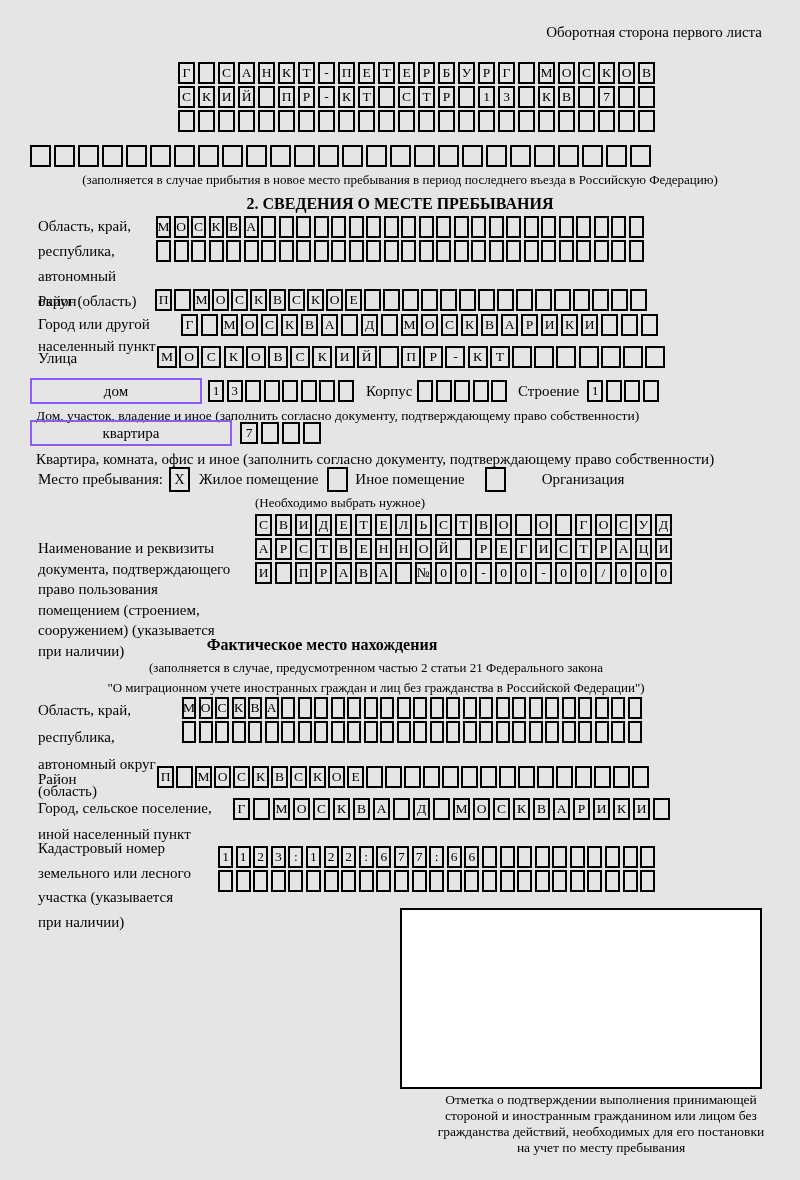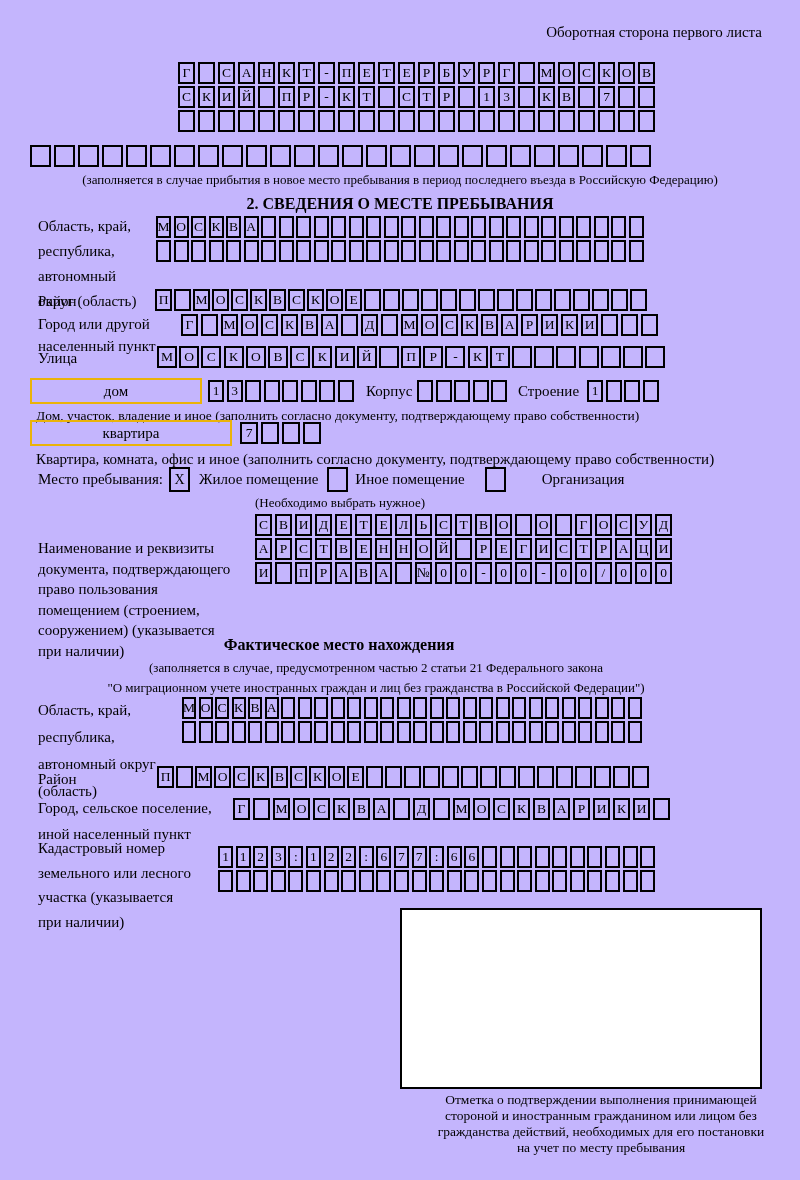--- a/index.html
+++ b/index.html
@@ -1,28 +1,28 @@
 <!DOCTYPE html>
 <html><head>
 <meta charset="utf-8">
 <style>
   *{box-sizing:border-box;margin:0;padding:0}
   html,body{background:#fff}
   body{width:800px;height:1180px;font-family:"Liberation Serif","DejaVu Serif",serif;color:#000}
-  .page{position:relative;width:800px;height:1180px;overflow:hidden;background:#c4b5fd}
+  .page{position:relative;width:800px;height:1180px;overflow:hidden;background:#e5e5e5}
   .abs{position:absolute}
   .cellcol{display:flex;flex-direction:column;gap:var(--rg,2px)}
   .cells{display:flex}
   .cell{flex:none;width:var(--cw,17px);height:22px;border:2px solid #000;margin-right:var(--gp,3px);
         display:flex;align-items:center;justify-content:center;font-size:13.5px;line-height:1}
   .flabel{font-size:15px;line-height:20px;white-space:pre-line}
   .note{font-size:13px;white-space:pre-line}
   .center{text-align:center}
   .title{font-size:16px;font-weight:bold;text-align:center}
-  .wbox{flex:none;border:2px solid #eab308;height:26px;display:flex;align-items:center;justify-content:center;font-size:15px}
+  .wbox{flex:none;border:2px solid #8b5cf6;height:26px;display:flex;align-items:center;justify-content:center;font-size:15px}
   .checkbox{flex:none;width:21px;height:25px;border:2px solid #000;display:flex;align-items:center;justify-content:center;font-size:14px}
   .hrow{display:flex;align-items:center}
   .optlabel{font-size:15px}
 </style>
 </head>
 <body>
 
 <div class="page">
 
   <div class="abs" style="top:24px;right:38px;font-size:15px">Оборотная сторона первого листа</div>
@@ -415,21 +415,21 @@
         <span class="cell">-</span>
         <span class="cell">0</span>
         <span class="cell">0</span>
         <span class="cell">/</span>
         <span class="cell">0</span>
         <span class="cell">0</span>
         <span class="cell">0</span>
       </div>
   </div>
 
-  <div class="abs title" style="top:636px;left:17px;width:644px">Фактическое место нахождения</div>
+  <div class="abs title" style="top:636px;left:0;width:644px">Фактическое место нахождения</div>
   <div class="abs note center" style="top:658px;left:0;width:752px;line-height:20px">(заполняется в случае, предусмотренном частью 2 статьи 21 Федерального закона
 "О миграционном учете иностранных граждан и лиц без гражданства в Российской Федерации")</div>
 
   <div class="abs flabel" style="top:697px;left:38px;width:140px;line-height:27px">Область, край,
 республика,
 автономный округ
 (область)</div>
   <div class="abs cellcol" style="top:697px;left:182px;--rg:2px">
     <div class="cells" style="--cw:14px;--gp:2.5px">
         <span class="cell">М</span>

